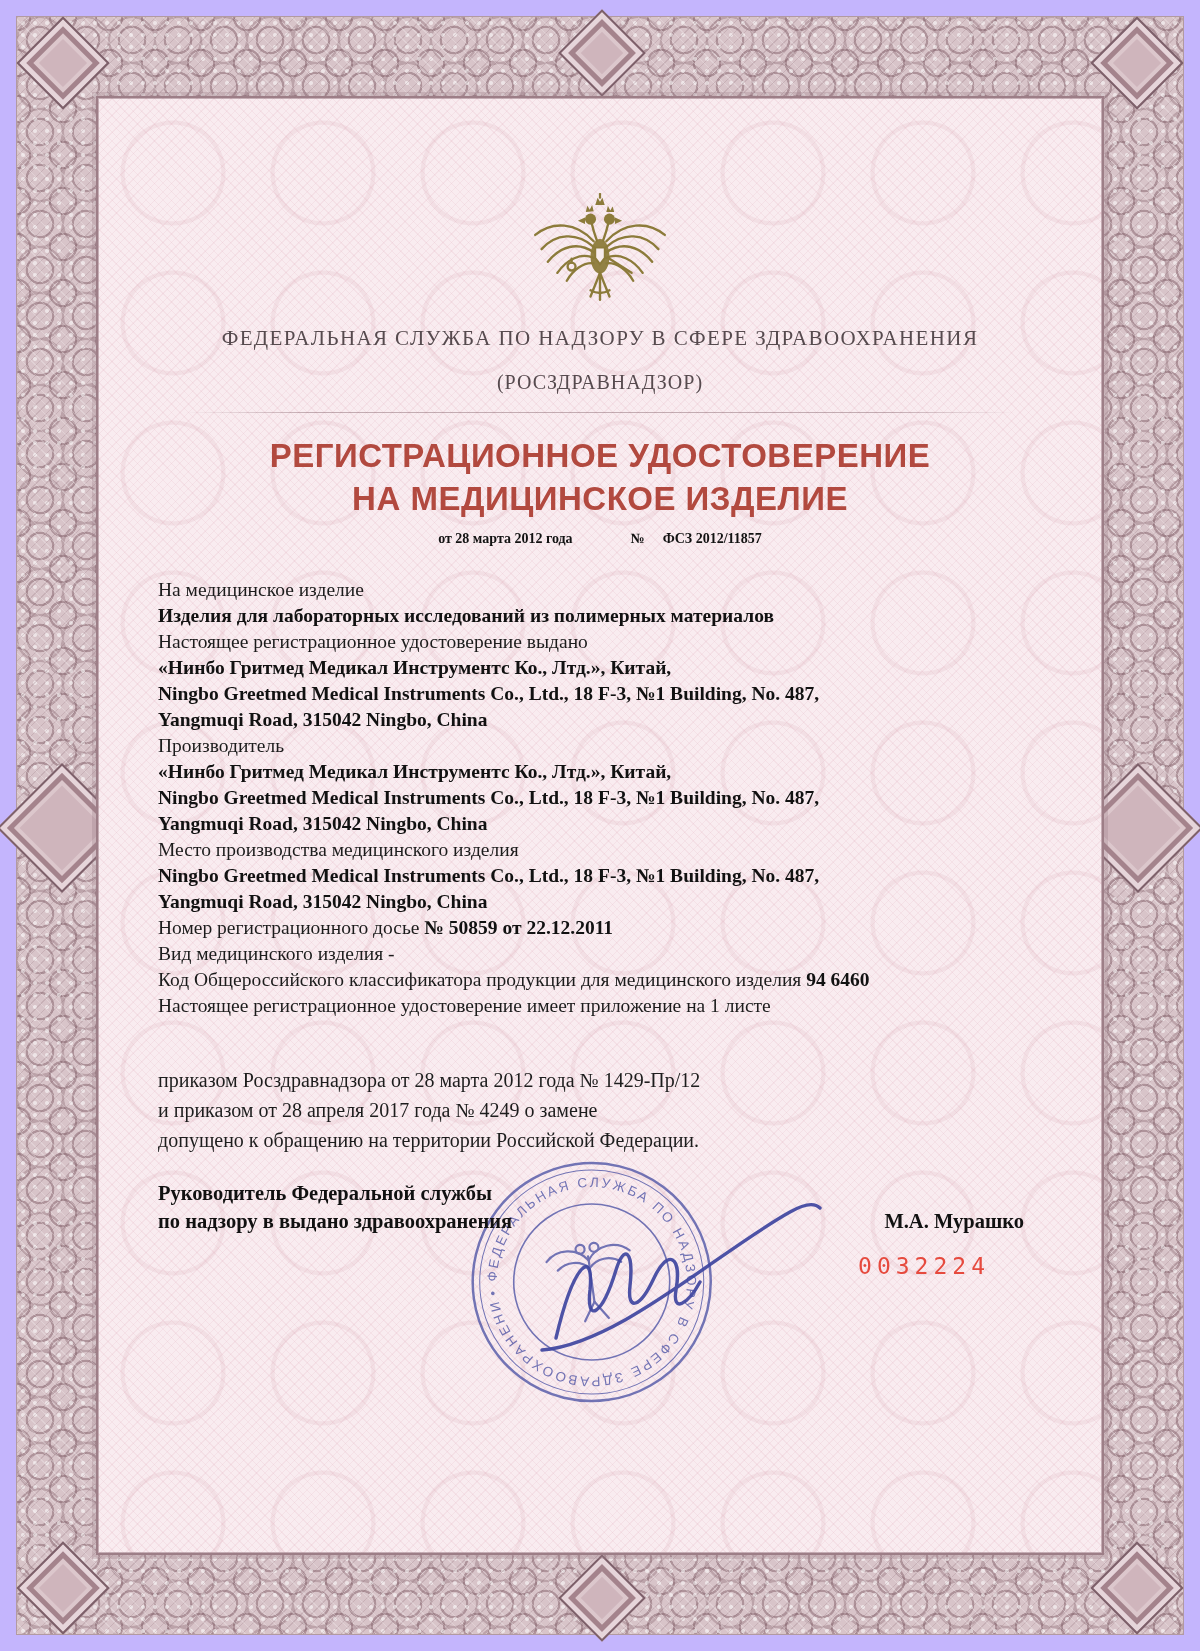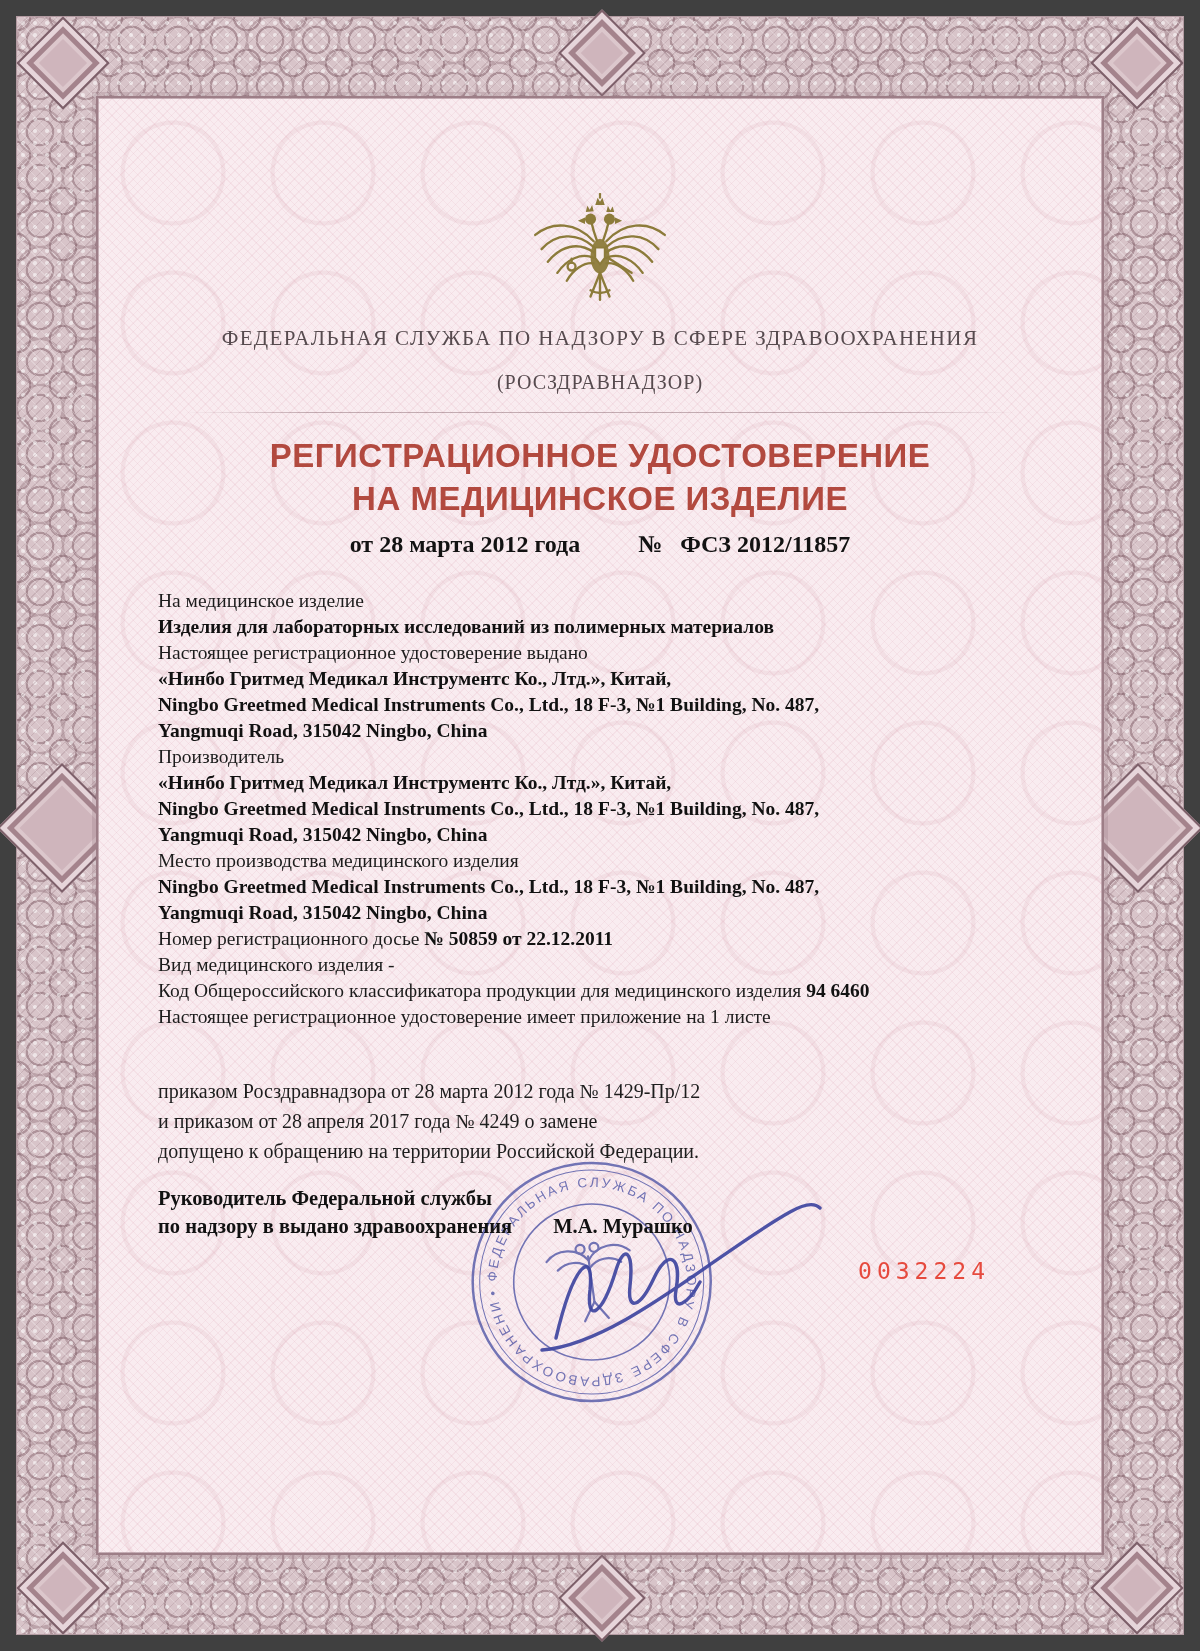--- a/index.html
+++ b/index.html
@@ -1,18 +1,18 @@
 <!DOCTYPE html>
 <html lang="ru"><head>
 <meta charset="utf-8">
 <style>
   html,body{margin:0;padding:0;background:#ffffff;}
   .page{
     position:relative;width:1200px;height:1651px;margin:0 auto;
-    background:#404040;overflow:hidden;
+    background:#c4b5fd;overflow:hidden;
     font-family:"Liberation Serif",serif;color:#1d1d1d;
   }
   
   .frame{
     position:absolute;inset:16px;border:1px solid #b29aa1;
     background-color:#d8c4c9;
     background-image:
       radial-gradient(circle, rgba(255,255,255,.55) 1.5px, transparent 2.5px),
       radial-gradient(circle, transparent 36%, rgba(122,86,97,.45) 38% 43%, transparent 45% 66%, rgba(122,86,97,.30) 68% 73%, transparent 75%),
       radial-gradient(circle, transparent 36%, rgba(122,86,97,.45) 38% 43%, transparent 45%);
@@ -52,31 +52,31 @@
   }
   .emblem{text-align:center;}
   .agency{text-align:center;color:#564a4e;font-size:21px;letter-spacing:1.4px;margin-top:10px;line-height:28px;}
   .agency .l2{font-size:20px;letter-spacing:1px;margin-top:16px;}
   .rule{height:1px;margin:16px 26px 0 26px;background:linear-gradient(90deg,transparent,rgba(150,118,126,.55) 15%,rgba(150,118,126,.55) 85%,transparent);}
   .title{
     text-align:center;margin-top:22px;color:#b2493f;
     font-family:"Liberation Sans",sans-serif;font-weight:700;
     font-size:33px;line-height:1.3;letter-spacing:.5px;
   }
-  .dateline{display:flex;justify-content:center;align-items:baseline;gap:58px;margin-top:10px;font-weight:700;font-size:24px;color:#121212;}
+  .dateline{display:flex;justify-content:center;align-items:baseline;gap:58px;margin-top:10px;font-weight:700;font-size:14px;color:#121212;}
   .dateline .numwrap .nval{margin-left:18px;margin-top:10px;}
   .docbody{margin-top:30px;font-size:19.5px;line-height:26px;color:#1c1c1c;position:relative;z-index:5;}
   .docbody p{margin:0;}
   .sec{margin-top:18px;}
   .bold, b{font-weight:700;color:#111;}
   .orders{margin-top:46px;font-size:20px;line-height:30px;position:relative;z-index:6;}
   .orders p{margin:0;}
   .signrow{
-    display:flex;justify-content:flex-start;align-items:flex-end;
-    margin-top:18px;padding-right:18px;font-weight:700;font-size:20.5px;line-height:28px;
+    display:flex;justify-content:space-between;align-items:flex-end;
+    margin-top:24px;padding-right:18px;font-weight:700;font-size:20.5px;line-height:28px;
     position:relative;z-index:6;color:#111;gap:41px;
   }
   .serial{
     text-align:right;margin-top:18px;padding-right:52px;
     font-family:"DejaVu Sans Mono",monospace;font-size:23px;letter-spacing:5px;color:#e64a3e;
     position:relative;z-index:6;
   }
   .stamp{position:absolute;left:368px;top:1058px;opacity:.78;transform:rotate(-8deg);z-index:1;}
   .signature{position:absolute;left:430px;top:1088px;z-index:7;opacity:.92;}
 </style>

